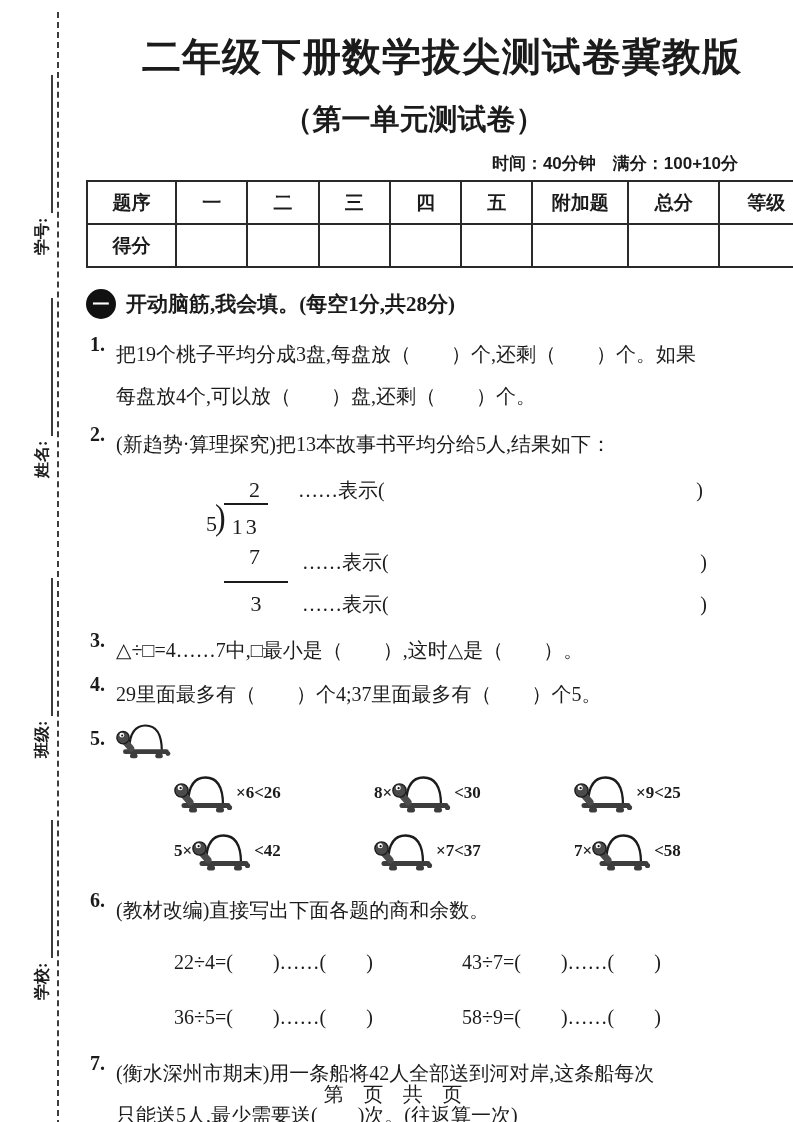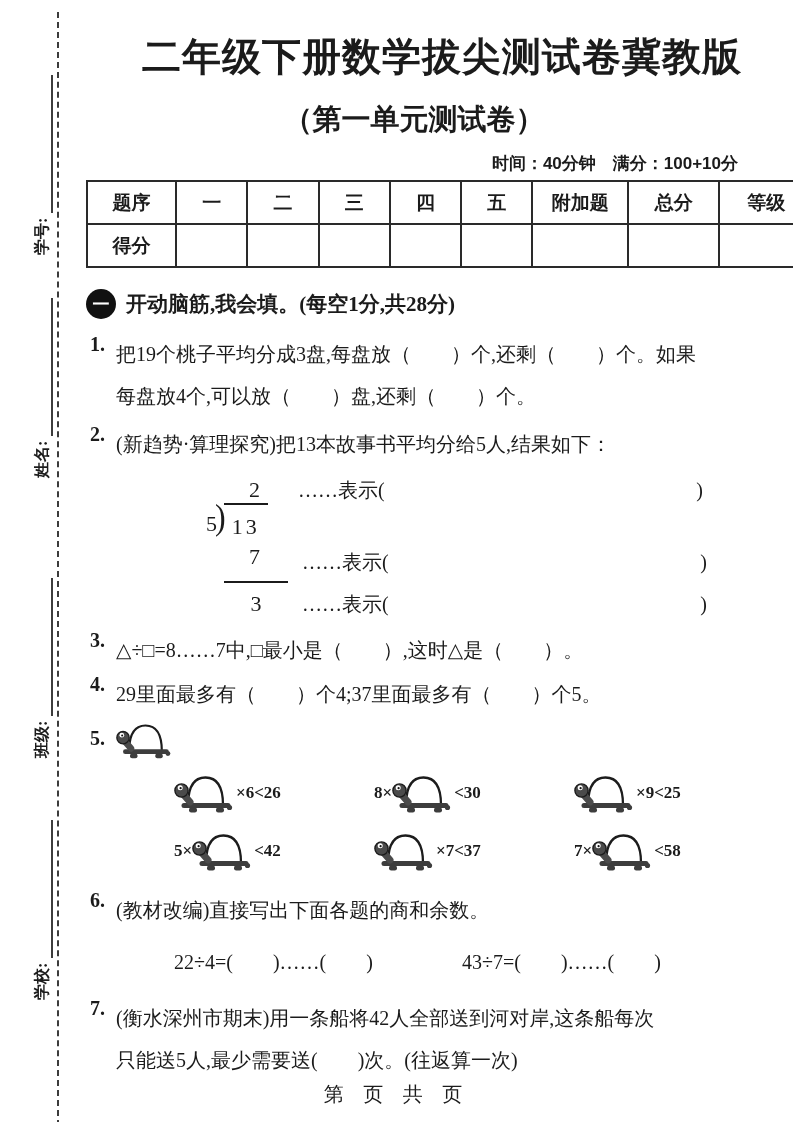--- a/index.html
+++ b/index.html
@@ -200,21 +200,21 @@
                 <span>)</span>
               </span>
           </div>
         </div>
       </div>
     </div>
 
     <div class="q" style="margin-top:8px">
       <div class="qno">3.</div>
       <div class="qbody">
-          <div class="qline">△÷□=8……7中,□最小是（　　）,这时△是（　　）。</div>
+          <div class="qline">△÷□=4……7中,□最小是（　　）,这时△是（　　）。</div>
         </div>
     </div>
 
     <div class="q" style="margin-top:2px">
       <div class="qno">4.</div>
       <div class="qbody">
           <div class="qline">29里面最多有（　　）个4;37里面最多有（　　）个5。</div>
         </div>
     </div>
 
@@ -287,20 +287,22 @@
       </div>
     </div>
 
     <div class="q" style="margin-top:16px">
       <div class="qno">6.</div>
       <div class="qbody">
         <div class="qline">(教材改编)直接写出下面各题的商和余数。</div>
         <div class="q6-grid">
           <span>22÷4=(　　)……(　　)</span>
           <span>43÷7=(　　)……(　　)</span>
+          <span>36÷5=(　　)……(　　)</span>
+          <span>58÷9=(　　)……(　　)</span>
         </div>
       </div>
     </div>
 
     <div class="q" style="margin-top:14px">
       <div class="qno">7.</div>
       <div class="qbody">
         <div class="qline">(衡水深州市期末)用一条船将42人全部送到河对岸,这条船每次</div>
         <div class="qline">只能送5人,最少需要送(　　)次。(往返算一次)</div>
       </div>

